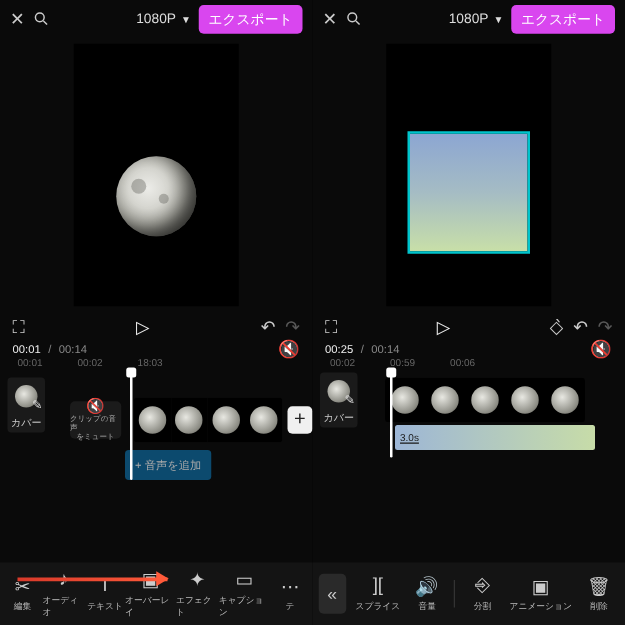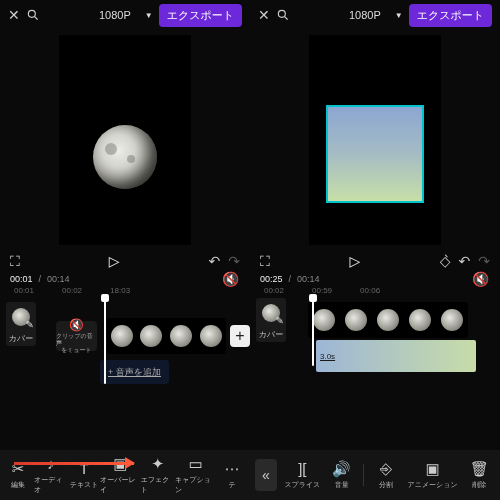--- a/index.html
+++ b/index.html
@@ -2,23 +2,23 @@
 <html><head>
 <meta charset="utf-8">
 <style>
   * { box-sizing: border-box; margin: 0; padding: 0; }
   html, body { width: 500px; height: 500px; background:#000; font-family: -apple-system, Arial, sans-serif; overflow:hidden; }
   body { display:flex; }
   .pane { width:250px; height:500px; background:#0a0a0a; position:relative; display:flex; flex-direction:column; }
   .topbar { display:flex; align-items:center; gap:6px; padding:6px 8px; height:30px; }
   .ic { color:#ccc; font-size:14px; display:inline-flex; align-items:center; justify-content:center; }
   .spacer { flex:1; }
-  .res { color:#ddd; font-size:11px; display:flex; align-items:center; gap:14px; }
+  .res { color:#ddd; font-size:11px; display:flex; align-items:center; gap:4px; }
   .res .dd { font-size:8px; }
-  .export-btn { background:#6d28d9; color:#fff; font-size:11px; padding:4px 8px; border-radius:4px; border:none; }
+  .export-btn { background:#d946ef; color:#fff; font-size:11px; padding:4px 8px; border-radius:4px; border:none; }
   .preview-area { height:220px; display:flex; align-items:center; justify-content:center; position:relative; }
   .preview { width:132px; height:210px; background:#000; position:relative; overflow:hidden; }
   .moon { width:64px; height:64px; border-radius:50%;
     background: radial-gradient(circle at 40% 40%, #ecece8 0%, #d5d5cf 30%, #a8a8a0 55%, #6c6c66 80%, #3a3a36 100%);
     position:absolute; left:34px; top:90px;
     box-shadow: inset -8px -6px 14px rgba(0,0,0,.55);
   }
   .moon::before, .moon::after { content:""; position:absolute; border-radius:50%; background:rgba(80,80,74,.35); }
   .moon::before { width:12px; height:12px; left:12px; top:18px; }
   .moon::after  { width:8px; height:8px; left:34px; top:30px; }
@@ -43,23 +43,23 @@
     position:absolute; top:6px; left:6px; }
   .cover-block .pen { position:absolute; right:2px; bottom:16px; color:#ddd; font-size:10px; }
   .clip-strip { height:36px; display:flex; align-items:center; background:#111; border-radius:3px; overflow:hidden; margin-left:4px; }
   .frame { width:32px; height:36px; background:#000; display:flex; align-items:center; justify-content:center; }
   .frame .m { width:22px; height:22px; border-radius:50%;
     background: radial-gradient(circle at 40% 40%, #e8e8e2, #8a8a82 70%, #3a3a36); }
   .plus { width:22px; height:22px; background:#f0f0f0; color:#222; border-radius:4px;
     display:flex; align-items:center; justify-content:center; font-size:16px; margin-left:4px; }
   .playhead { position:absolute; top:0; bottom:0; width:2px; background:#fff; border-radius:1px; }
   .playhead::before { content:""; position:absolute; top:-2px; left:-3px; width:8px; height:8px; border-radius:2px; background:#fff; }
-  .add-audio { position:absolute; left:100px; height:20px; background:#0f172a; border-radius:3px;
-    color:#aaa; font-size:9px; display:flex; align-items:center; padding:12px 8px; gap:4px;text-decoration:underline; }
-  .overlay-strip { position:absolute; left:66px; height:32px; width:160px;
+  .add-audio { position:absolute; left:100px; height:20px; background:#0c4a6e; border-radius:3px;
+    color:#aaa; font-size:9px; display:flex; align-items:center; padding:12px 8px; gap:4px; }
+  .overlay-strip { position:absolute; left:66px; height:20px; width:160px;
     background:linear-gradient(to right,#9db6d6,#c7dca8); border-radius:2px;
     color:#1a1a1a; font-size:8px; display:flex; align-items:center; padding-left:4px;text-decoration:underline; }
   .toolbar { height:50px; background:#141414; display:flex; align-items:center; justify-content:space-around; padding:0 2px; position:relative; }
   .tool { display:flex; flex-direction:column; align-items:center; gap:3px; color:#bbb; font-size:7px; min-width:32px; }
   .tool svg, .tool .glyph { width:16px; height:16px; color:#ccc; font-size:15px; display:flex; align-items:center; justify-content:center; }
   .arrow-ann { position:absolute; left:14px; top:12px; width:120px; height:3px;
     background:linear-gradient(to right,#d93a2a,#ff5a3a); }
   .arrow-ann::after { content:""; position:absolute; right:-1px; top:-5px;
     border-left:10px solid #ff5a3a; border-top:6px solid transparent; border-bottom:6px solid transparent; }
   .chev { width:22px; height:32px; background:#2a2a2a; border-radius:4px;

